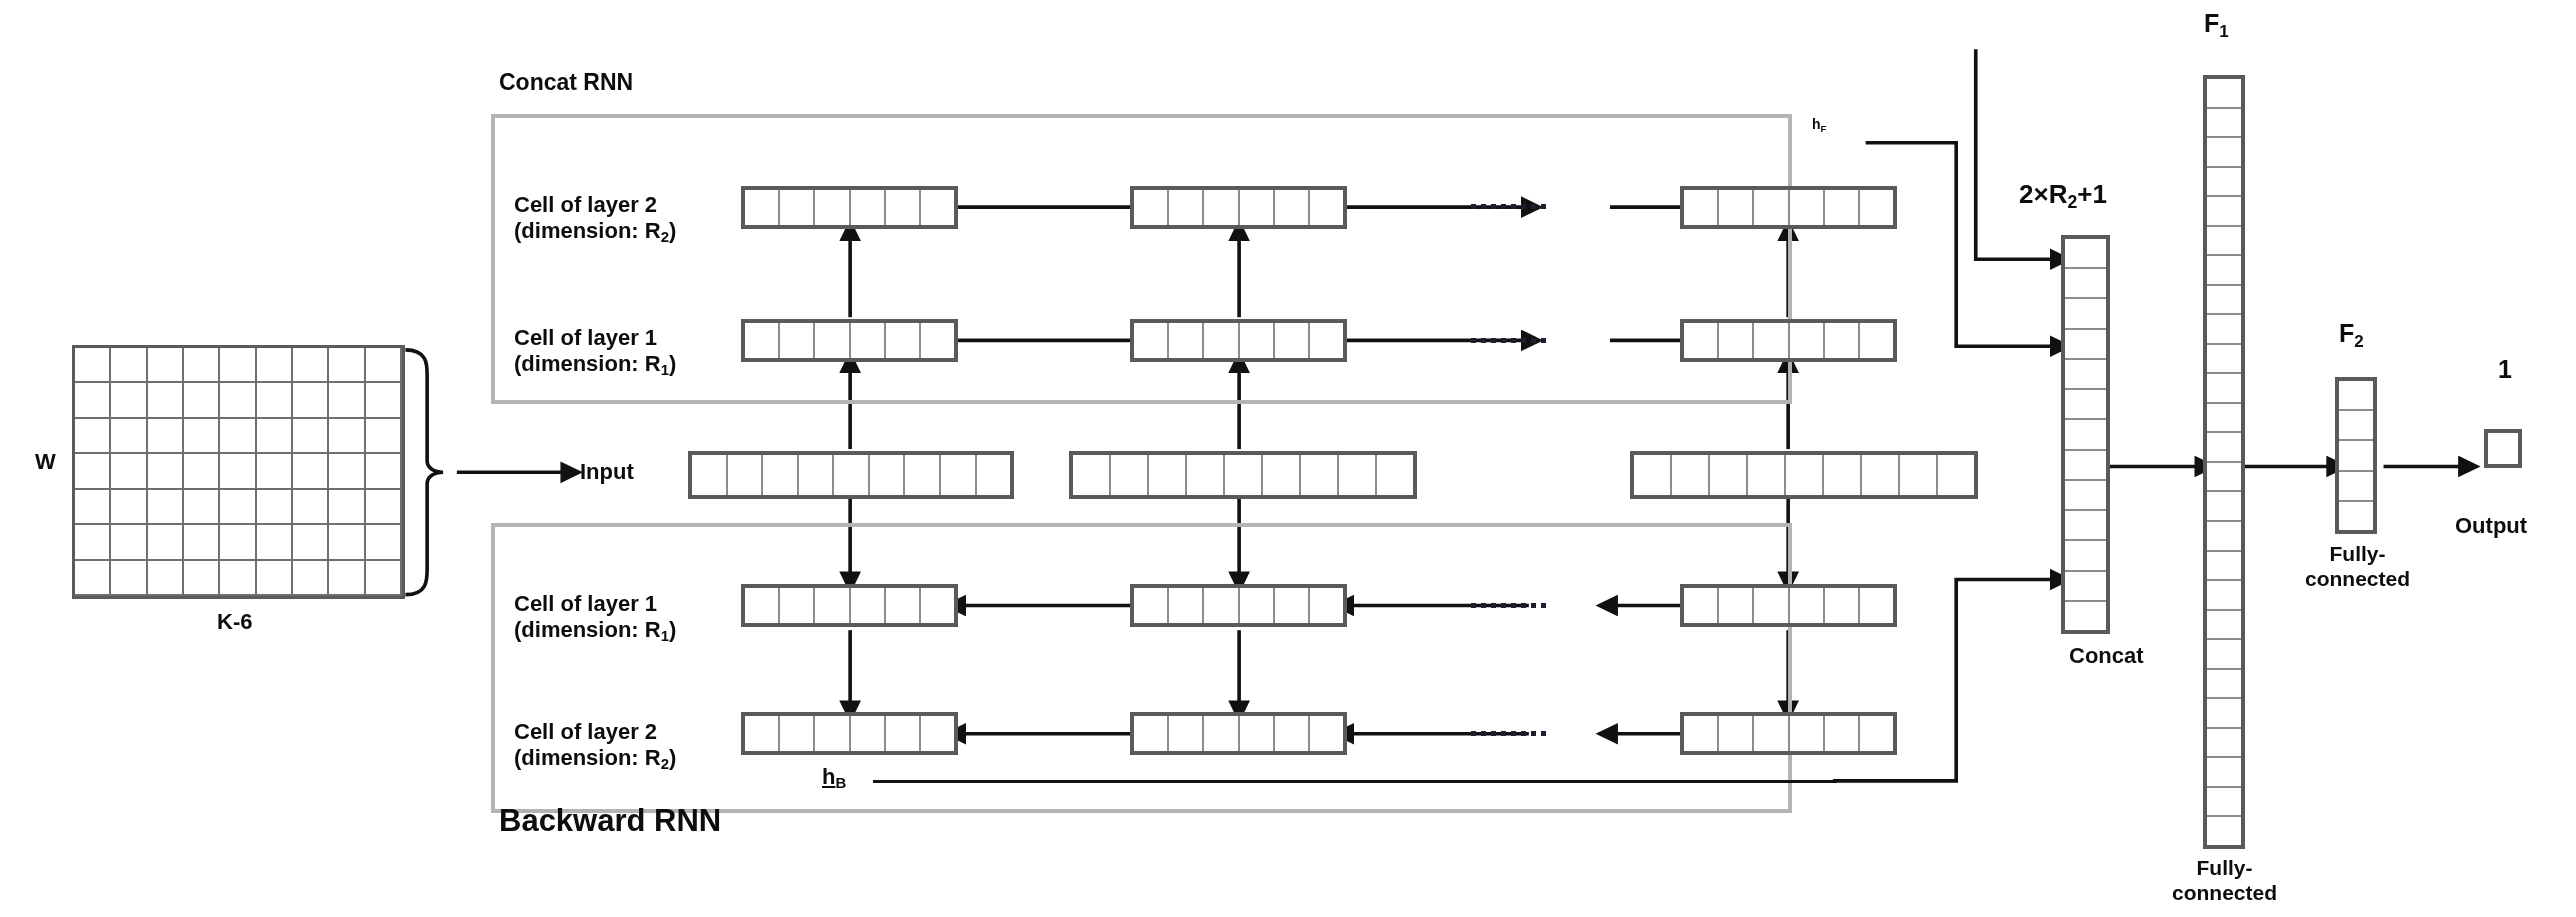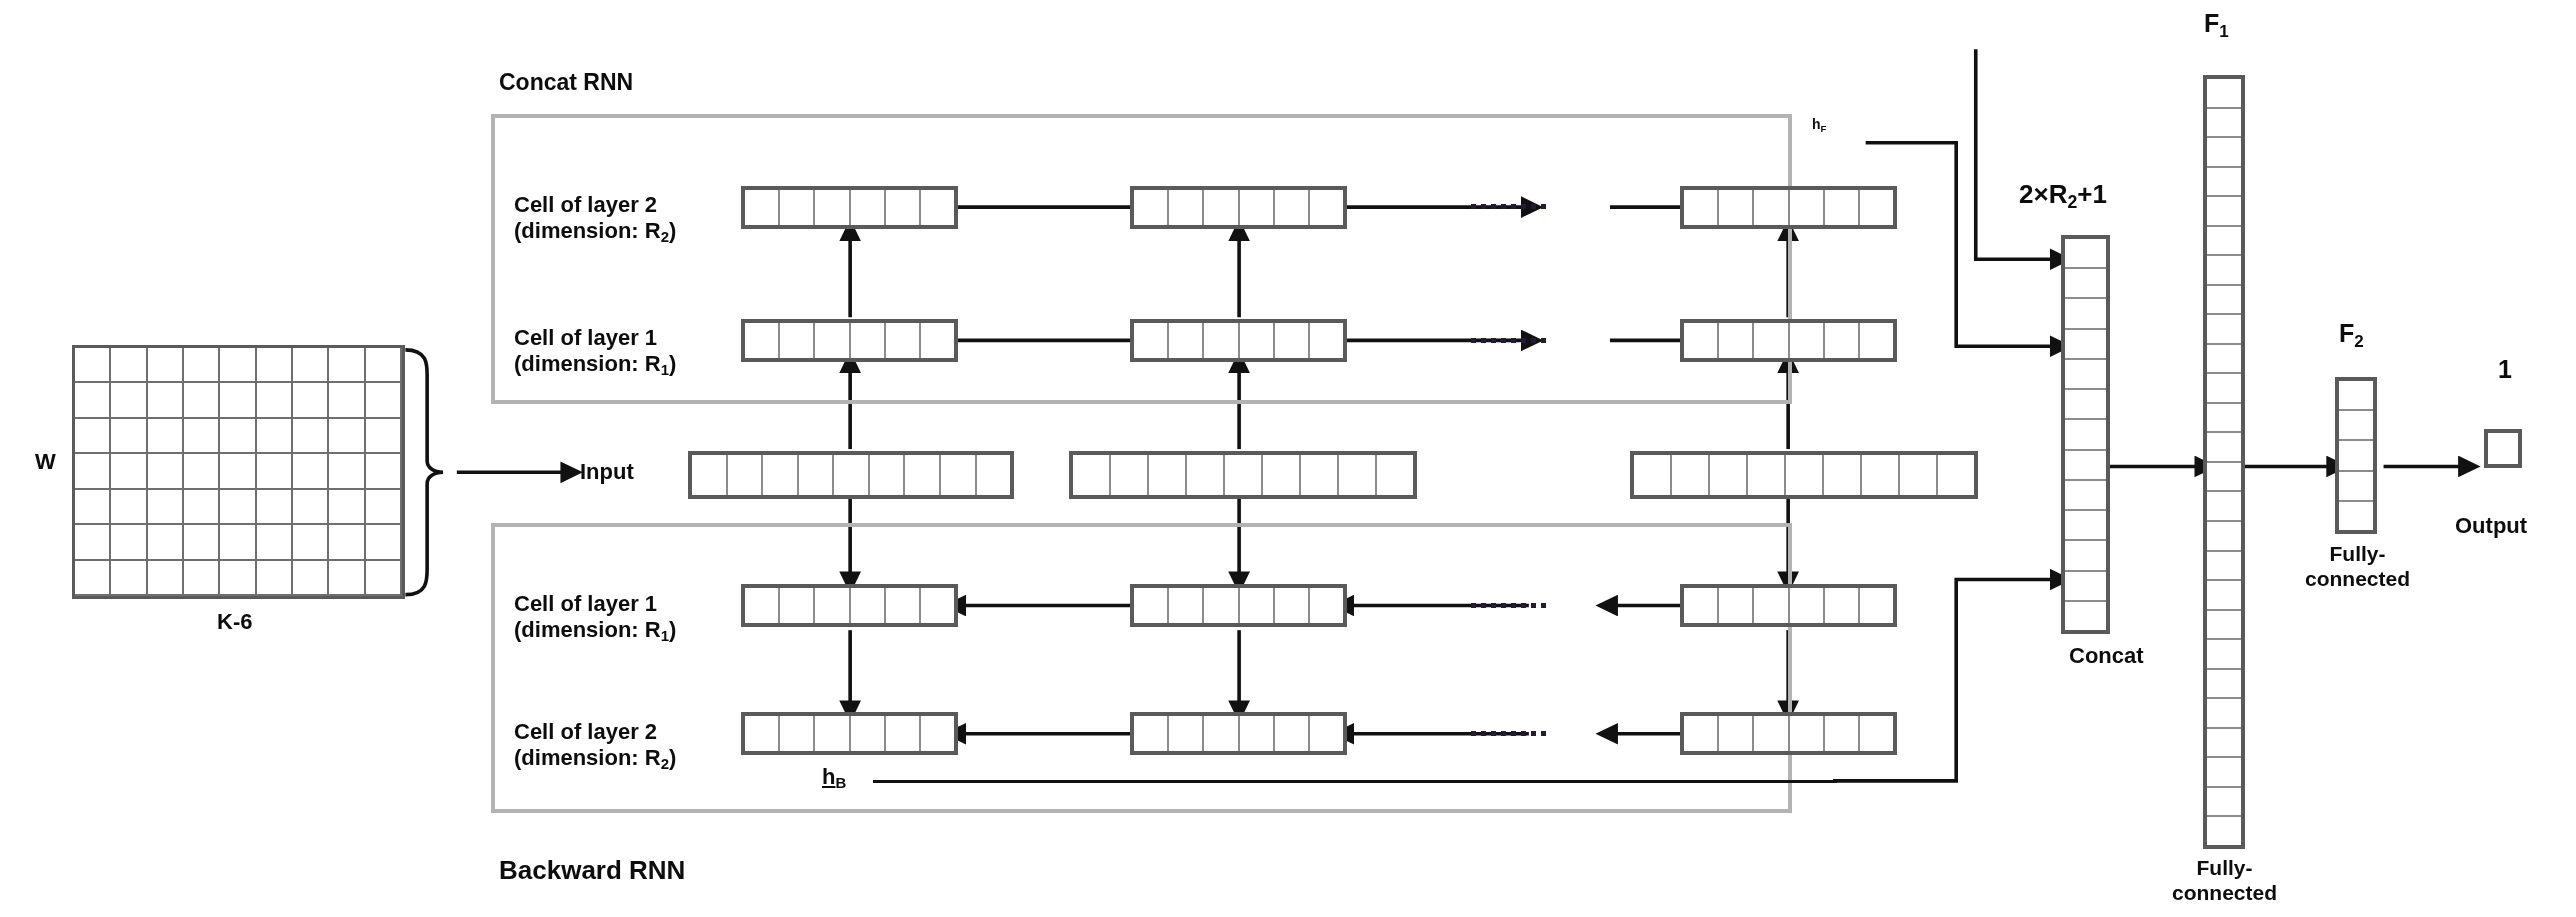--- a/index.html
+++ b/index.html
@@ -288,21 +288,21 @@
       <i></i>
       <i></i>
       <i></i>
       <i></i>
       <i></i>
       <i></i>
       <i></i>
     </div>
 
   <div class="frame" style="left:491px;top:523px;width:1301px;height:290px;"></div>
-  <div class="lbl" style="left:499px;top:855px;font-size:26px;text-align:center;">Backward RNN</div>
+  <div class="lbl" style="left:499px;top:803px;font-size:31px;text-align:center;">Backward RNN</div>
 
   <div class="lbl" style="left:514px;top:591px;font-size:22px;">
     <span>Cell of layer 1</span><br>
     <span><span>(dimension: R</span><sub>1</sub><span>)</span></span>
   </div>
 
   <div class="lbl" style="left:514px;top:719px;font-size:22px;">
     <span>Cell of layer 2</span><br>
     <span><span>(dimension: R</span><sub>2</sub><span>)</span></span>
   </div>

